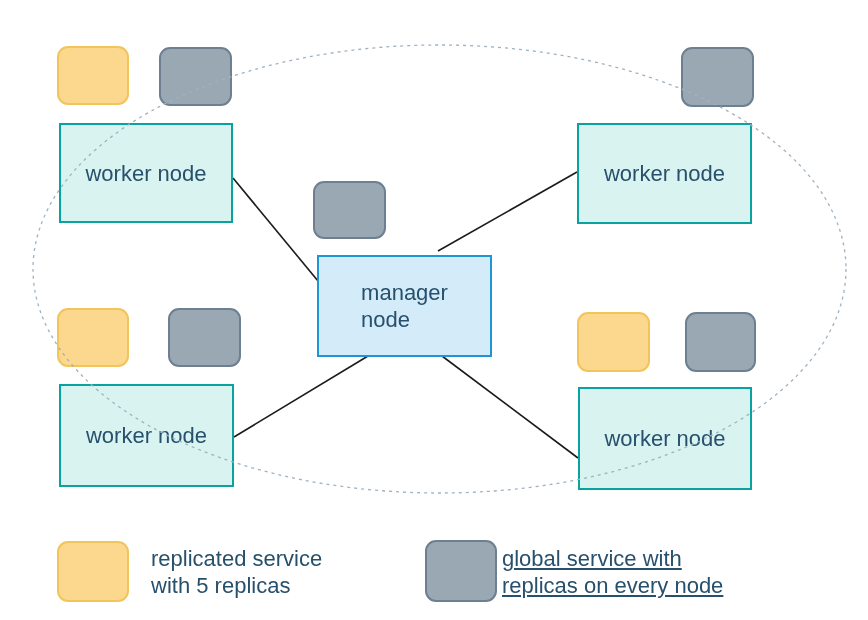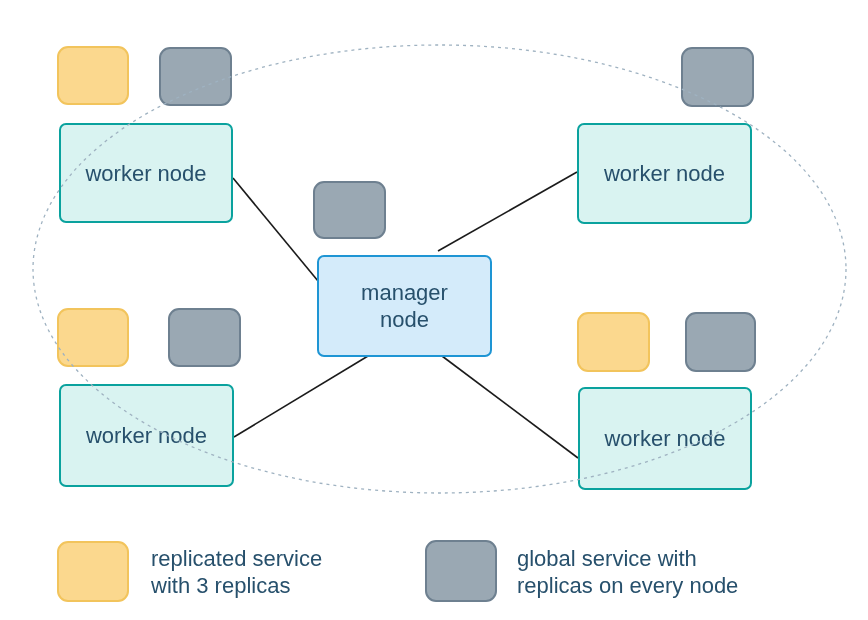--- a/index.html
+++ b/index.html
@@ -19,28 +19,27 @@
     position: absolute;
     left: 0;
     top: 0;
     pointer-events: none;
   }
   .node-box {
     position: absolute;
     display: flex;
     align-items: center;
     justify-content: center;
-    text-align: center;
+    text-align: left;
     font-size: 22px;
     line-height: 27px;
     color: #27506C;
     box-sizing: border-box;
     z-index: 2;
     white-space: pre-line;
-    border-radius: 7px;
   }
   .worker {
     background: #D9F3F1;
     border: 2px solid #0AA29E;
   }
   .manager {
     background: #D4EBFA;
     border: 2px solid #1E95D4;
   }
   .service-rect {
@@ -112,19 +111,19 @@
   <div class="node-box worker" style="left:59px; top:384px; width:175px; height:103px;">worker node</div>
 
   <div class="node-box worker" style="left:578px; top:387px; width:174px; height:103px;">worker node</div>
 
   <svg class="layer" width="868" height="620" style="z-index:3">
     <ellipse cx="439.5" cy="269" rx="406.5" ry="224" fill="none" stroke="#9FB2C1" stroke-width="1.3" stroke-dasharray="3 4"></ellipse>
   </svg>
 
   <div class="service-rect service-replicated" style="left:57px; top:541px; width:72px; height:61px;"></div>
   <div class="legend-text" style="left:151px; top:545px; width:240px;">replicated service
-with 3 replicas</div>
+with 5 replicas</div>
 
   <div class="service-rect service-global" style="left:425px; top:540px; width:72px; height:62px;"></div>
-  <div class="legend-text" style="left:517px; top:545px; width:280px;">global service with
+  <div class="legend-text" style="left:502px; top:545px; width:280px;text-decoration:underline;">global service with
 replicas on every node</div>
 
 </div>
 
 </body></html>

